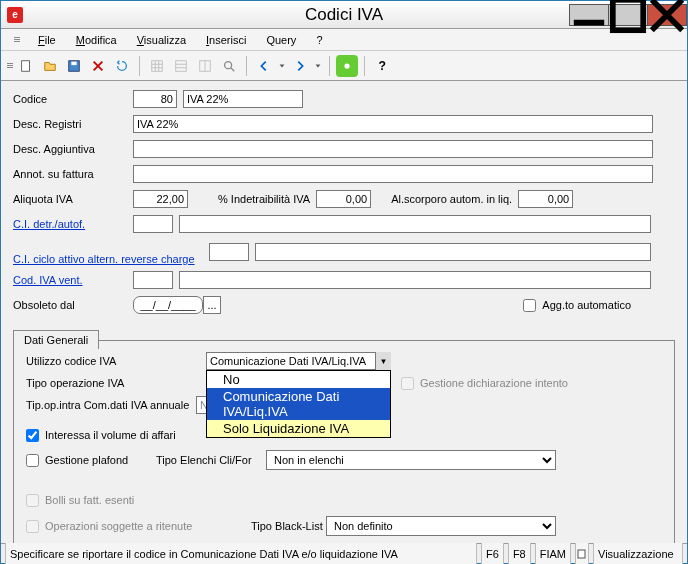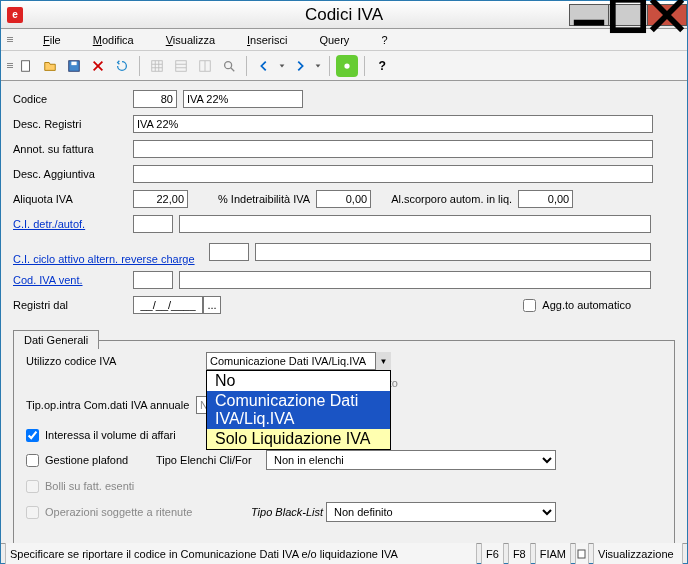--- a/index.html
+++ b/index.html
@@ -6,21 +6,21 @@
   body { font-family: "Segoe UI", Tahoma, sans-serif; font-size: 11px; background: #fff; color: #000; }
   .window { width: 688px; height: 564px; border: 1px solid #2a7ab0; display: flex; flex-direction: column; background: #f0f0f0; }
   .titlebar { height: 28px; background: linear-gradient(#fff,#e8e8e8); display: flex; align-items: center; border-bottom: 1px solid #999; position: relative; }
   .titlebar .appicon { width: 16px; height: 16px; background: #d22; margin: 0 6px; display:flex; align-items:center; justify-content:center; color:#fff; font-weight:bold; font-size:10px; border-radius:2px;}
   .titlebar .title { position:absolute; left:0; right:0; text-align:center; font-size:17px; pointer-events:none;}
   .winbtns { margin-left: auto; display: flex; }
   .winbtn { width: 40px; height: 22px; border: 1px solid #555; background:#ccc; display:flex; align-items:center; justify-content:center; font-size:12px; margin-left:-1px;}
   .winbtn.min { background:#ccc;}
   .winbtn.max { background:#ccc;}
   .winbtn.close { background:#c94f3f; color:#000;}
-  .menubar { height: 22px; display:flex; align-items:center; padding: 0 6px; gap: 20px; background:#f4f4f4; border-bottom:1px solid #ccc;}
+  .menubar { height: 22px; display:flex; align-items:center; padding: 0 13px; gap: 8px; background:#f4f4f4; border-bottom:1px solid #ccc;}
   .menubar .grip { width:6px; display:flex; flex-direction:column; gap:1px; margin-right:4px;}
   .menubar .grip span{height:1px; background:#888; display:block;}
   .menuitem { padding: 2px 6px; cursor:default;}
   .menuitem u { text-decoration: underline; }
   .toolbar { height: 30px; display:flex; align-items:center; padding: 0 6px; gap:2px; background:#f4f4f4; border-bottom:1px solid #999;}
   .toolbar .sep { width:1px; height:20px; background:#bbb; margin:0 4px;}
   .tbtn { width:22px; height:22px; display:flex; align-items:center; justify-content:center; border:1px solid transparent; border-radius:2px;}
   .tbtn.green { background:#6c3; border-radius:4px;}
   .tbtn.disabled { opacity:.35;}
   .tbtn svg { width:14px; height:14px; }
@@ -35,21 +35,21 @@
   .tabbar { display:flex; border-bottom:1px solid #888; }
   .tab { padding:3px 10px; border:1px solid #888; border-bottom:none; background:#f0f0f0; position:relative; top:9px; background:#f0f0f0; font-size:11px;}
   .tabpanel { border:1px solid #888; padding:10px 12px 16px 12px; background:#f0f0f0; border-top:none;}
   .checkbox { display:inline-flex; align-items:center; gap:6px;}
   .checkbox input{width:13px;height:13px;}
   .checkbox.disabled { color:#888;}
   .combo-open { position:relative; }
   .combo-btn { position:absolute; right:0; top:0; width:16px; height:18px; background:#ddd;border-left:1px solid #777;display:flex;align-items:center;justify-content:center;font-size:8px;}
   .combo-visible{background:#ffffcc;}
   .dropdown { position:absolute; top:18px; left:0; right:0; border:1px solid #000; background:#fff; z-index:10;}
-  .dropdown div{padding:1px 8px; font-size:16px;}
+  .dropdown div{padding:1px 16px; font-size:13px;}
   .dropdown .sel{background:#1a54c4;color:#fff;}
   .dropdown .hl{background:#ffffb0;}
   .statusbar{height:20px;border-top:1px solid #999;display:flex;align-items:center;background:#eee;font-size:11px;padding:0 4px;gap:4px;}
   .statusbar .cell{border:1px solid #bbb;height:29px;display:flex;align-items:center;padding:0 4px;background:#f5f5f5;}
 </style>
 </head>
 <body>
 
 <div class="window">
 
@@ -196,26 +196,26 @@
       <div style="width:6px"></div>
       <input type="text" class="fld" style="width: 120px;" value="IVA 22%">
     </div>
 
     <div class="row">
       <div class="lbl">Desc. Registri</div>
       <input type="text" class="fld" style="width: 520px;" value="IVA 22%">
     </div>
 
     <div class="row">
+      <div class="lbl">Desc. Aggiuntiva</div>
+      <input type="text" class="fld" style="width: 520px;" value="">
+    </div>
+
+    <div class="row">
       <div class="lbl">Annot. su fattura</div>
-      <input type="text" class="fld" style="width: 520px;" value="">
-    </div>
-
-    <div class="row">
-      <div class="lbl">Desc. Aggiuntiva</div>
       <input type="text" class="fld" style="width: 520px;" value="">
     </div>
 
     <div class="row">
       <div class="lbl">Aliquota IVA</div>
       <input type="text" class="fld" style="width: 55px; text-align: right;" value="22,00">
       <div style="width:30px"></div>
       <div>% Indetraibilità IVA</div>
       <div style="width:6px"></div>
       <input type="text" class="fld" style="width: 55px; text-align: right;" value="0,00">
@@ -240,22 +240,22 @@
     </div>
 
     <div class="row">
       <div class="lbl link">Cod. IVA vent.</div>
       <input type="text" class="fld" style="width: 40px;" value="">
       <div style="width:6px"></div>
       <input type="text" class="fld ro" style="width: 472px;" readonly="" value="">
     </div>
 
     <div class="row" style="margin-top:4px;">
-      <div class="lbl">Registri dal</div>
-      <input type="text" class="fld" style="width: 70px; text-align: center;" value="__/__/____">
+      <div class="lbl">Obsoleto dal</div>
+      <input type="text" class="fld" style="width: 70px; text-align: center; border-radius: 7px;" value="__/__/____">
       <button class="fld" style="width:18px;height:18px;padding:0;">...</button>
       <div style="flex:1"></div>
       <label class="checkbox" style="margin-right:44px;">
         <input type="checkbox" style="">
         <span>Agg.to automatico</span>
       </label>
     </div>
 
     <div class="tabwrap">
       <div class="tabbar">
@@ -270,20 +270,21 @@
             <div class="combo-btn">▼</div>
             <div class="dropdown">
               <div class="">No</div>
               <div class="sel">Comunicazione Dati IVA/Liq.IVA</div>
               <div class="hl">Solo Liquidazione IVA</div>
             </div>
           </div>
         </div>
 
         <div class="row" style="margin-bottom:2px;">
+          <div style="width:170px;">Tipo operazione IVA</div>
           <div style="width:185px;"></div>
           <div style="width:20px"></div>
           <label class="checkbox disabled">
             <input type="checkbox" disabled="" style="">
             <span>Gestione dichiarazione intento</span>
           </label>
         </div>
 
         <div class="row" style="margin-bottom:10px;">
           <div style="width:170px;">Tip.op.intra Com.dati IVA annuale</div>
@@ -301,33 +302,33 @@
           <label class="checkbox" style="width:130px;">
             <input type="checkbox" style="">
             <span>Gestione plafond</span>
           </label>
           <div style="width:110px;">Tipo Elenchi Cli/For</div>
           <select class="fld" style="width:290px;">
             <option>Non in elenchi</option>
           </select>
         </div>
 
-        <div class="row" style="margin-top:6px;">
+        <div class="row" style="margin-top:20px;">
           <label class="checkbox disabled">
             <input type="checkbox" disabled="" style="">
             <span>Bolli su fatt. esenti</span>
           </label>
         </div>
 
         <div class="row" style="margin-top:6px;">
           <label class="checkbox disabled" style="width:225px;">
             <input type="checkbox" disabled="" style="">
             <span>Operazioni soggette a ritenute</span>
           </label>
-          <div style="width:75px;font-style:italic;">Tipo Black-List</div>
+          <div style="width:75px;">Tipo Black-List</div>
           <select class="fld" style="width:230px;">
             <option>Non definito</option>
           </select>
         </div>
 
       </div>
     </div>
 
   </div>
 

